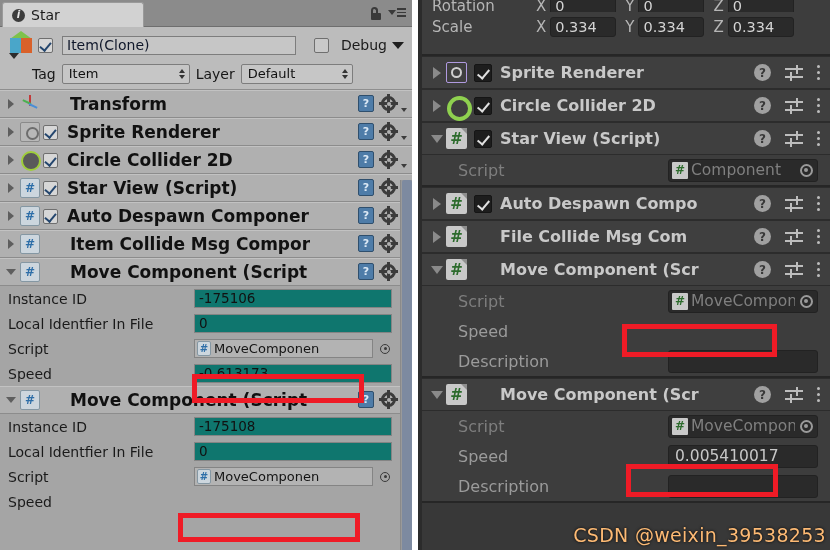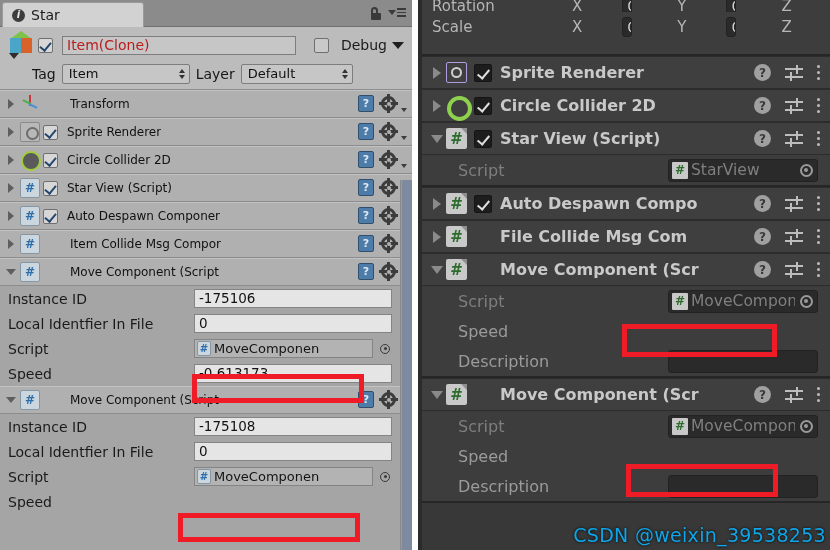--- a/index.html
+++ b/index.html
@@ -75,21 +75,21 @@
   }
   .chk.on::after {
     content:''; position: absolute; left: 3px; top: 1px;
     width: 5px; height: 9px; border: solid #24466e; border-width: 0 2.5px 2.5px 0;
     transform: rotate(40deg);
   }
   .chk.off { background:#c9c9c9; }
   .name-field {
     flex: 1 1 auto; height: 19px; margin-left: 2px; margin-right: 18px;
     background: #c6c6c6; border: 1px solid #7d7d7d;
-    font-size: 14px; color: #b91c1c; padding: 0 4px; line-height: 17px;
+    font-size: 14px; color: #0f172a; padding: 0 4px; line-height: 17px;
   }
   .static-wrap { display: flex; align-items: center; gap: 5px; font-size: 14px; color: #1a1a1a; }
   .static-wrap .caret-d { width: 0; height: 0; border-left: 6px solid transparent; border-right: 6px solid transparent; border-top: 7px solid #1f1f1f; }
 
   .l-row2 { display: flex; align-items: center; height: 23px; margin-top: 5px; gap: 6px; padding-left: 26px; }
   .lbl-sm { font-size: 14px; color: #161616; }
   .popup {
     height: 20px; background: #c6c6c6; border: 1px solid #7d7d7d; border-radius: 2px;
     display: flex; align-items: center; justify-content: space-between;
     padding: 0 4px 0 6px; font-size: 13px; color: #111;
@@ -115,37 +115,37 @@
   .cico { width: 20px; flex:0 0 20px; height: 20px; position: relative; margin: 0 3px; }
   .cico.transform .ax { position:absolute; left:9px; top:1px; width:2px; height:11px; background:#c23a3a; }
   .cico.transform .ay { position:absolute; left:2px; top:9px; width:9px; height:2px; background:#4caf50; transform: rotate(25deg); transform-origin: right center;}
   .cico.transform .az { position:absolute; left:9px; top:9px; width:9px; height:2px; background:#4a8ed6; transform: rotate(25deg); transform-origin: left center;}
   .cico.sprite { background:#b8b8b8; border:1px solid #8a8a8a; border-radius:2px; }
   .cico.sprite::after { content:''; position:absolute; left:5px; top:4px; width:9px; height:9px; border:2px solid #6d6d6d; border-radius:50%; }
   .cico.circle2d { }
   .cico.circle2d::after { content:''; position:absolute; left:1px; top:1px; width:16px; height:16px; border-radius:50%; background:#5a5a5a; border:2px solid #9fce3a; }
   .cico.script { background:#ccd6de; border:1px solid #8497a3; border-radius:2px;
      display:flex; align-items:center; justify-content:center; font-size:12px; color:#2d6ea8; font-weight:bold; }
-  .comp-title { font-size: 12px; font-weight: normal; color: #111; white-space: nowrap; overflow: hidden; margin-left: 2px; }
+  .comp-title { font-size: 17px; font-weight: bold; color: #111; white-space: nowrap; overflow: hidden; margin-left: 2px; }
   .comp-title.ind { margin-left: 27px; }
   .row-right { position:absolute; right: 5px; top: 4px; display:flex; align-items:center; gap: 7px; }
   .help-book { width:16px; height:17px; background:#4e7ca8; border:1px solid #2f4f6d; border-radius:2px; position:relative;
      display:flex; align-items:center; justify-content:center; color:#dce9f5; font-size:11px; font-weight:bold; }
   .gear { position: relative; width: 15px; height: 15px; }
   .gear .g1 { position:absolute; inset:0; border: 3.5px solid #3c3c3c; border-radius:50%; }
   .gear .g2 { position:absolute; left:6px; top:-2px; width:3px; height:19px; background:#3c3c3c; }
   .gear .g3 { position:absolute; left:-2px; top:6px; width:19px; height:3px; background:#3c3c3c; }
   .gear .g4 { position:absolute; left:5.5px; top:5.5px; width:4px; height:4px; background:#b0b0b0; border-radius:50%; z-index:2;}
   .gear-caret { width:0;height:0;border-left:3px solid transparent;border-right:3px solid transparent;border-top:4px solid #3c3c3c; margin-left:-2px; align-self:flex-end; }
 
   .prop-row { display: flex; align-items: center; height: 25px; background: #a5a5a5; padding-left: 8px; }
   .prop-label { font-size: 14px; color: #1a1a1a; width: 186px; flex: 0 0 186px; white-space: nowrap; overflow: hidden; }
   .prop-field {
     flex: 1 1 auto; height: 19px; margin-right: 20px;
-    background: #e5e5e5; border: 1px solid #848484;
+    background: #0f766e; border: 1px solid #848484;
     font-size: 13.5px; color: #111; padding: 0 4px; line-height: 17px; white-space: nowrap; overflow: hidden;
   }
   .objfield { display:flex; align-items:center; flex:1 1 auto; margin-right: 20px; }
   .objfield .of-box {
     flex: 1 1 auto; height: 19px; background: #b3b3b3; border: 1px solid #848484;
     display:flex; align-items:center; gap:3px; padding-left:2px; font-size:13px; color:#141414;
     white-space: nowrap; overflow: hidden;
   }
   .objfield .of-ico { width:14px;height:15px;flex:0 0 14px;background:#ccd6de;border:1px solid #8497a3;border-radius:2px;
       display:flex;align-items:center;justify-content:center;font-size:10px;color:#2d6ea8;font-weight:bold; }
@@ -164,21 +164,21 @@
     position: relative;
     width: 418px; height: 550px;
     background: #383838;
     overflow: hidden;
     border-left: 6px solid #ffffff;
   }
   .r-edge { position:absolute; left:0; top:0; bottom:0; width:4px; background:#2b2b2b; }
   .r-inner { position: relative; margin-left: 4px; width: 408px; height: 550px; }
 
   .r-transform { background:#3d3d3d; padding-left: 10px; }
-  .vec-row { display:flex; align-items:center; height: 26px; gap: 36px; }
+  .vec-row { display:flex; align-items:center; height: 26px; }
   .vec-label { font-size: 15px; color:#b6b6b6; width: 104px; flex:0 0 104px; }
   .vec-axis { font-size: 15px; color:#b6b6b6; margin-right: 4px; }
   .vec-in {
     width: 66px; height: 20px; background:#2a2a2a; border:1px solid #222;
     border-radius: 3px; font-size: 14.5px; color:#d4d4d4; padding: 0 4px; line-height:18px;
     margin-right: 9px; white-space: nowrap; overflow: hidden;
   }
   .r-sep { height: 2px; background: #262626; }
 
   .r-comp {
@@ -230,21 +230,21 @@
   .r-objfield .ot { font-size:15.5px; color:#7f7f7f; flex:1 1 auto; white-space:nowrap; overflow:hidden; }
   .r-objfield .od { flex:0 0 22px; display:flex;align-items:center;justify-content:center; }
   .r-objfield .od span { width:13px;height:13px;border:2px solid #9a9a9a;border-radius:50%;position:relative; }
   .r-objfield .od span::after { content:''; position:absolute; left:2.5px;top:2.5px;width:4px;height:4px;background:#9a9a9a;border-radius:50%; }
 
   
   .redbox { position: absolute; border: 5px solid #ef1b26; pointer-events: none; z-index: 30; }
 
   .watermark {
     position: absolute; right: 4px; bottom: 4px; z-index: 40;
-    font-size: 19px; color: #0ea5e9; letter-spacing: 0.3px;
+    font-size: 19px; color: #fdba74; letter-spacing: 0.3px;
     text-shadow: 0 0 3px #000;
     font-family: "DejaVu Sans", "Liberation Sans", sans-serif;
   }
 </style>
 </head>
 <body>
 
 <div id="root">
 
   <div class="left-pane">
@@ -608,21 +608,21 @@
               <i></i>
               <i></i>
               <i></i>
             </span>
         </span>
       </div>
       <div class="r-prop">
         <span class="r-prop-label dim">Script</span>
         <span class="r-objfield">
           <span class="oi">#</span>
-          <span class="ot">StarView</span>
+          <span class="ot">Component</span>
           <span class="od">
               <span></span>
             </span>
         </span>
       </div>
       <div class="r-sep"></div>
 
       <div class="r-comp">
         <span class="r-fold">
             <i class="rt"></i>
@@ -734,20 +734,21 @@
         <span class="r-objfield">
           <span class="oi">#</span>
           <span class="ot">MoveCompon</span>
           <span class="od">
               <span></span>
             </span>
         </span>
       </div>
       <div class="r-prop">
         <span class="r-prop-label">Speed</span>
+        <span class="r-field">0.005410017</span>
       </div>
       <div class="r-prop">
         <span class="r-prop-label">Description</span>
         <span class="r-field"></span>
       </div>
       <div class="r-sep"></div>
     </div>
 
     <div class="redbox" style="left:204px; top:324px; width:155px; height:33px;"></div>
     <div class="redbox" style="left:208px; top:464px; width:152px; height:33px;"></div>

